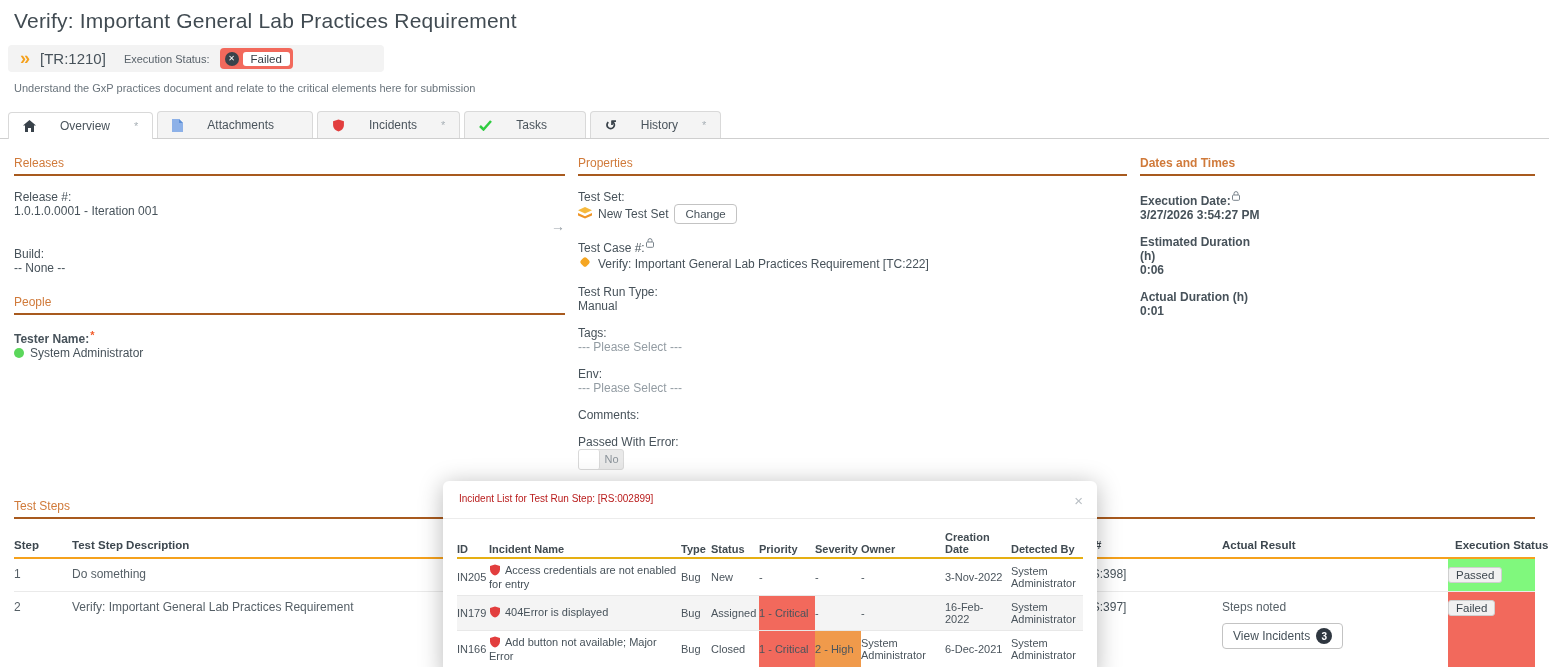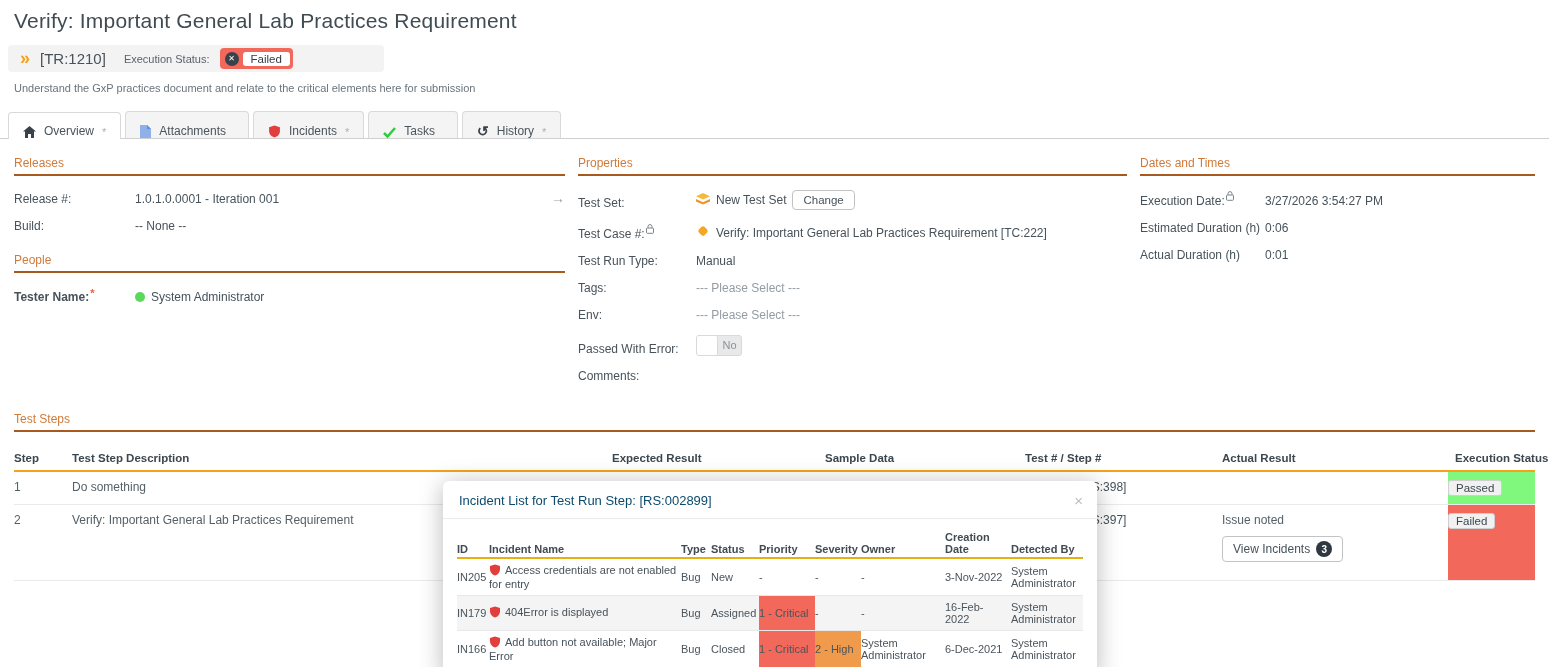--- a/index.html
+++ b/index.html
@@ -30,40 +30,40 @@
     width:14px; height:14px; border-radius:50%; background:var(--status-dark,#39424a);
     color:#fff; font-size:8px; display:flex; align-items:center; justify-content:center;
   }
   .badge-pill { background:#fff; border-radius:3px; padding:1px 8px; font-size:11.5px; color:#343c44; }
 
   .description { font-size:11px; color:#6a747c; margin:10px 0 0 14px; }
 
   
   .tabs { display:flex; align-items:flex-end; gap:4px; padding:0 0 0 8px; margin-top:17px; border-bottom:1px solid #cfcfcf; }
   .tab {
-    height:27px; padding:0 14px; display:inline-flex; align-items:flex-end; gap:8px;
+    height:27px; padding:0 14px; display:inline-flex; align-items:center; gap:24px;
     background:#f4f4f4; border:1px solid #d9d9d9; border-bottom:none; border-radius:4px 4px 0 0;
     font-size:12px; color:#4a545c; cursor:pointer;
   }
   .tab.active { background:#fff; margin-bottom:-1px; padding-bottom:1px; }
   .tab-star { color:#a8b0b6; font-size:11px; }
   .tab-icon { display:inline-flex; align-items:center; }
   .history-glyph { font-size:14px; font-weight:bold; color:#39424a; line-height:1; }
 
   
   .content { display:flex; padding:17px 14px 0 14px; align-items:flex-start; }
   .col-left  { width:551px; }
   .col-mid   { width:549px; margin-left:13px; }
-  .col-right { width:395px; margin-left:13px; }
+  .col-right { width:395px; margin-left:13px;font-weight:bold; }
   .section-heading {
     font-size:12px; color:var(--section-heading,#d07a3a);
     padding-bottom:4px; border-bottom:2px solid var(--section-rule,#a85a1e); margin-bottom:14px;
   }
   .section-heading.spaced { margin-top:20px; }
-  .frow { display:flex; align-items:flex-end; font-size:12px; margin-bottom:13px; }
+  .frow { display:flex; align-items:flex-start; font-size:12px; margin-bottom:13px;flex-direction:column; }
   .col-left  .flabel { width:121px; flex-shrink:0; }
   .col-mid   .flabel { width:118px; flex-shrink:0; }
   .col-right .flabel { width:125px; flex-shrink:0; }
   .fvalue { display:flex; align-items:center; gap:6px; }
   .arrow-right { margin-left:auto; color:#9aa2a9; font-size:14px; cursor:pointer; }
   .placeholder { color:#939ca3; }
   .bold { font-weight:bold; }
   .req-star { color:#f25c2b; font-size:11px; vertical-align:4px; margin-left:1px; }
   .lock { vertical-align:4px; margin-left:1px; }
   .green-dot { width:10px; height:10px; border-radius:50%; background:#5bd75b; display:inline-block; }
@@ -98,21 +98,21 @@
     width:16px; height:16px; border-radius:50%; background:#2f3740; color:#fff;
     font-size:10px; font-weight:bold; display:inline-flex; align-items:center; justify-content:center;
   }
 
   
   .modal {
     position:absolute; left:443px; top:481px; width:654px; background:#fff;
     border-radius:6px; box-shadow:0 3px 24px rgba(0,0,0,.28); z-index:10; padding-bottom:10px;
   }
   .modal-header { display:flex; justify-content:space-between; align-items:flex-start; padding:12px 14px 10px 16px; border-bottom:1px solid #ececec; }
-  .modal-title { font-size:13px; color:#0c4a6e; }
+  .modal-title { font-size:10px; color:#b91c1c; }
   .modal-close { color:#b9bfc4; font-size:15px; cursor:pointer; line-height:1; }
   table.incidents { margin:6px 14px 0 14px; width:626px; border-collapse:collapse; table-layout:fixed; font-size:11px; }
   table.incidents th {
     text-align:left; font-weight:bold; font-size:11px; color:#414b52;
     padding:6px 4px 2px 0; border-bottom:2px solid var(--gold,#e6af12); vertical-align:bottom;
   }
   table.incidents td { padding:5px 4px 5px 0; border-bottom:1px solid #e8e8e8; vertical-align:middle; color:#4a545c; }
   table.incidents tbody tr.alt { background:#f4f4f4; }
   td.cell-critical { background:var(--failed-red,#f2695c); padding-left:2px; }
   td.cell-high { background:var(--severity-high,#f09a4b); padding-left:2px; }
@@ -248,29 +248,29 @@
         <span class="flabel">Tags:</span>
         <span class="fvalue placeholder">--- Please Select ---</span>
       </div>
 
       <div class="frow">
         <span class="flabel">Env:</span>
         <span class="fvalue placeholder">--- Please Select ---</span>
       </div>
 
       <div class="frow">
+        <span class="flabel">Comments:</span>
+      </div>
+
+      <div class="frow">
         <span class="flabel">Passed With Error:</span>
         <span class="toggle">
           <span class="knob"></span>
           <span class="toggle-text">No</span>
         </span>
-      </div>
-
-      <div class="frow">
-        <span class="flabel">Comments:</span>
       </div>
     </div>
 
     <div class="col-right">
       <div class="section-heading">Dates and Times</div>
       <div class="frow">
         <span class="flabel"><span>Execution Date:</span><span class="lock"><svg width="8" height="10" viewBox="0 0 8 10">
                 <rect x="0.5" y="4" width="7" height="5.3" rx="1" fill="none" stroke="#7a848c"></rect>
                 <path d="M2 4 V2.6 A2 2 0 0 1 6 2.6 V4" fill="none" stroke="#7a848c"></path>
               </svg></span></span>
@@ -330,21 +330,21 @@
         <td>2</td>
         <td>Verify: Important General Lab Practices Requirement</td>
         <td>Works as expected.</td>
         <td></td>
         <td>
           <span class="lnk">[TC:222]</span>
           <span>/</span>
           <span class="lnk">[TS:397]</span>
         </td>
         <td style="padding-bottom:18px;">
-          <div>Issue noted</div>
+          <div>Steps noted</div>
           <button class="btn vi-btn">
             <span>View Incidents</span>
             <span class="count-badge">3</span>
           </button>
         </td>
         <td class="status-cell status-failed">
           <span class="chip">Failed</span>
         </td>
       </tr>
     </tbody>

